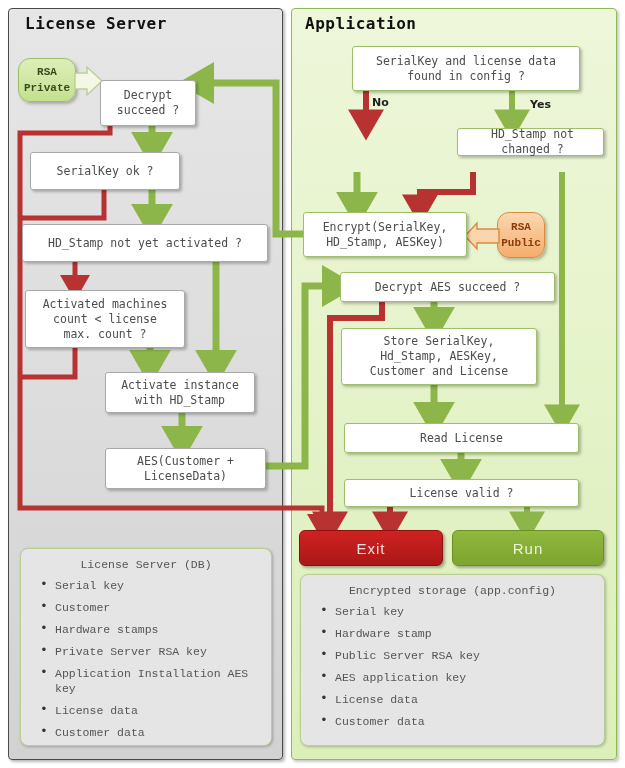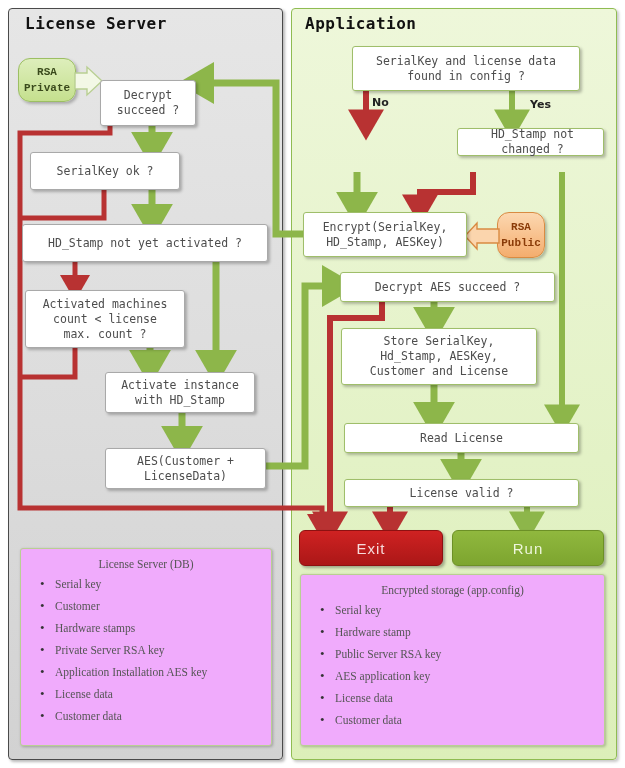--- a/index.html
+++ b/index.html
@@ -49,23 +49,23 @@
       display:flex;align-items:center;justify-content:center;
       font-family:Liberation Sans, sans-serif;
       font-size:15px;letter-spacing:1px;
       box-shadow:2px 2px 3px rgba(0,0,0,.3);}
   #node-exit{background:linear-gradient(180deg,#cf2222 0%,#ab1717 100%);
       border:1px solid #8d1111;color:#f6dada;}
   #node-run{background:linear-gradient(180deg,#90b83e 0%,#7da52f 100%);
       border:1px solid #6c9026;color:#eef6dc;}
 
   
-  .store{position:absolute;box-sizing:border-box;background:#f0abfc;
-      border-radius:3px;box-shadow:1px 1px 3px rgba(0,0,0,.25);
-      font-family:Liberation Serif, serif;
+  .store{position:absolute;box-sizing:border-box;background:#e5e5e5;
+      border-radius:8px;box-shadow:1px 1px 3px rgba(0,0,0,.25);
+      font-family:Liberation Mono, monospace;
       font-size:11.5px;color:#555;}
   #store-db{border:1px solid #b9cf93;}
   #store-cfg{border:1px solid #b9cf93;}
   .store-title{text-align:center;padding:9px 0 7px;font-size:11.5px;color:#555;}
   .store ul{margin:0;padding:0 0 0 34px;list-style:none;}
   .store li{position:relative;margin:0 0 7px 0;line-height:15px;}
   .store li::before{content:"\2022";position:absolute;left:-15px;top:-1px;
       font-size:13px;color:#333;}
 
   

